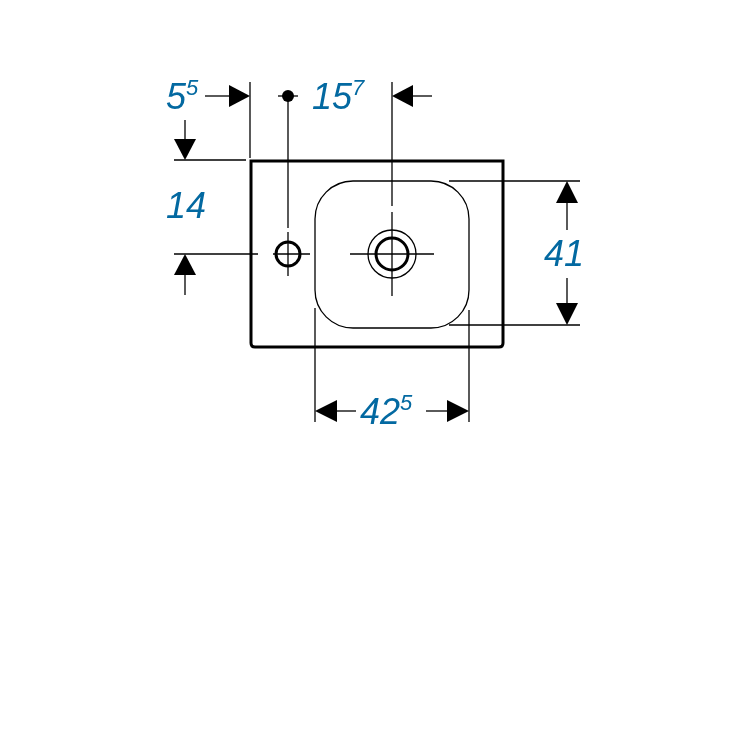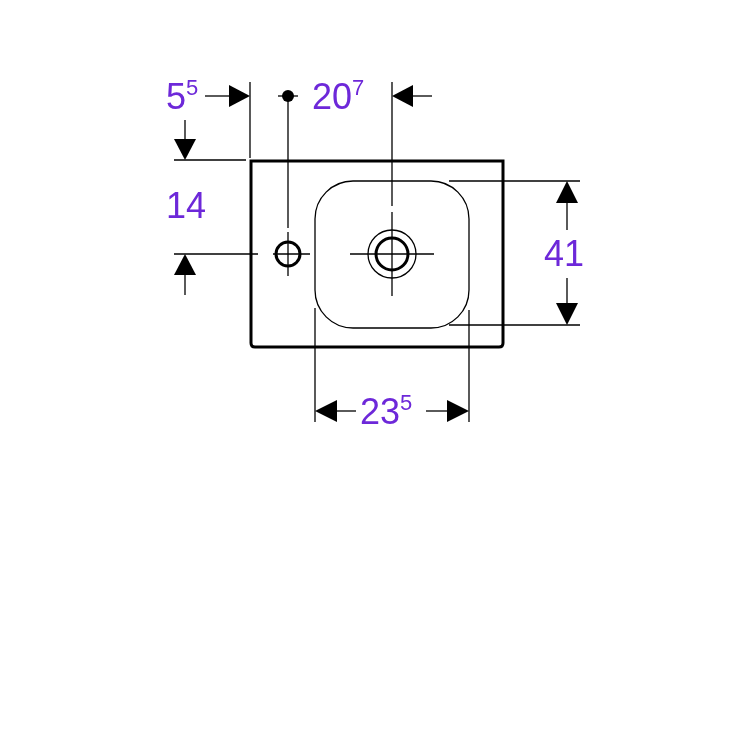--- a/index.html
+++ b/index.html
@@ -1,18 +1,18 @@
 <!DOCTYPE html>
 <html><head>
   <meta charset="utf-8">
   <style>
     html, body { margin: 0; padding: 0; background: #ffffff; }
     body { width: 750px; height: 750px; position: relative; overflow: hidden; font-family: "Liberation Sans", sans-serif; }
     #drawing { position: absolute; left: 0; top: 0; width: 750px; height: 750px; }
-    .dim-label { position: absolute; font-family: "Liberation Sans", sans-serif; color: #6d28d9; font-size: 36px; line-height: 1; white-space: nowrap; }
+    .dim-label { position: absolute; font-family: "Liberation Sans", sans-serif; color: #0369a1; font-size: 36px; line-height: 1; white-space: nowrap; font-style: italic; }
     .dim-label sup { font-size: 22px; position: relative; top: -2px; vertical-align: top; }
   </style>
 </head>
 <body>
 
 <svg id="drawing" viewBox="0 0 750 750" xmlns="http://www.w3.org/2000/svg">
 
   <path d="M251,161 L503,161 L503,343 Q503,347 499,347 L255,347 Q251,347 251,343 Z" fill="none" stroke="#000" stroke-width="3"></path>
 
   <rect x="315" y="181" width="154" height="147" rx="38" ry="38" fill="none" stroke="#000" stroke-width="1.3"></rect>
@@ -61,26 +61,26 @@
   <line x1="335" y1="411" x2="356" y2="411" stroke="#000" stroke-width="1.3"></line>
   <line x1="426" y1="411" x2="448" y2="411" stroke="#000" stroke-width="1.3"></line>
   <polygon points="447,400 469,411 447,422" fill="#000"></polygon>
 </svg>
 
 <div class="dim-label" style="left:166px; top:79px;">
   <span>5</span><sup>5</sup>
 </div>
 
 <div class="dim-label" style="left:312px; top:79px;">
-  <span>20</span><sup>7</sup>
+  <span>15</span><sup>7</sup>
 </div>
 
 <div class="dim-label" style="left:166px; top:188px;">
   <span>14</span>
 </div>
 
 <div class="dim-label" style="left:544px; top:236px;">
   <span>41</span>
 </div>
 
 <div class="dim-label" style="left:360px; top:394px;">
-  <span>23</span><sup>5</sup>
+  <span>42</span><sup>5</sup>
 </div>
 
 </body></html>

